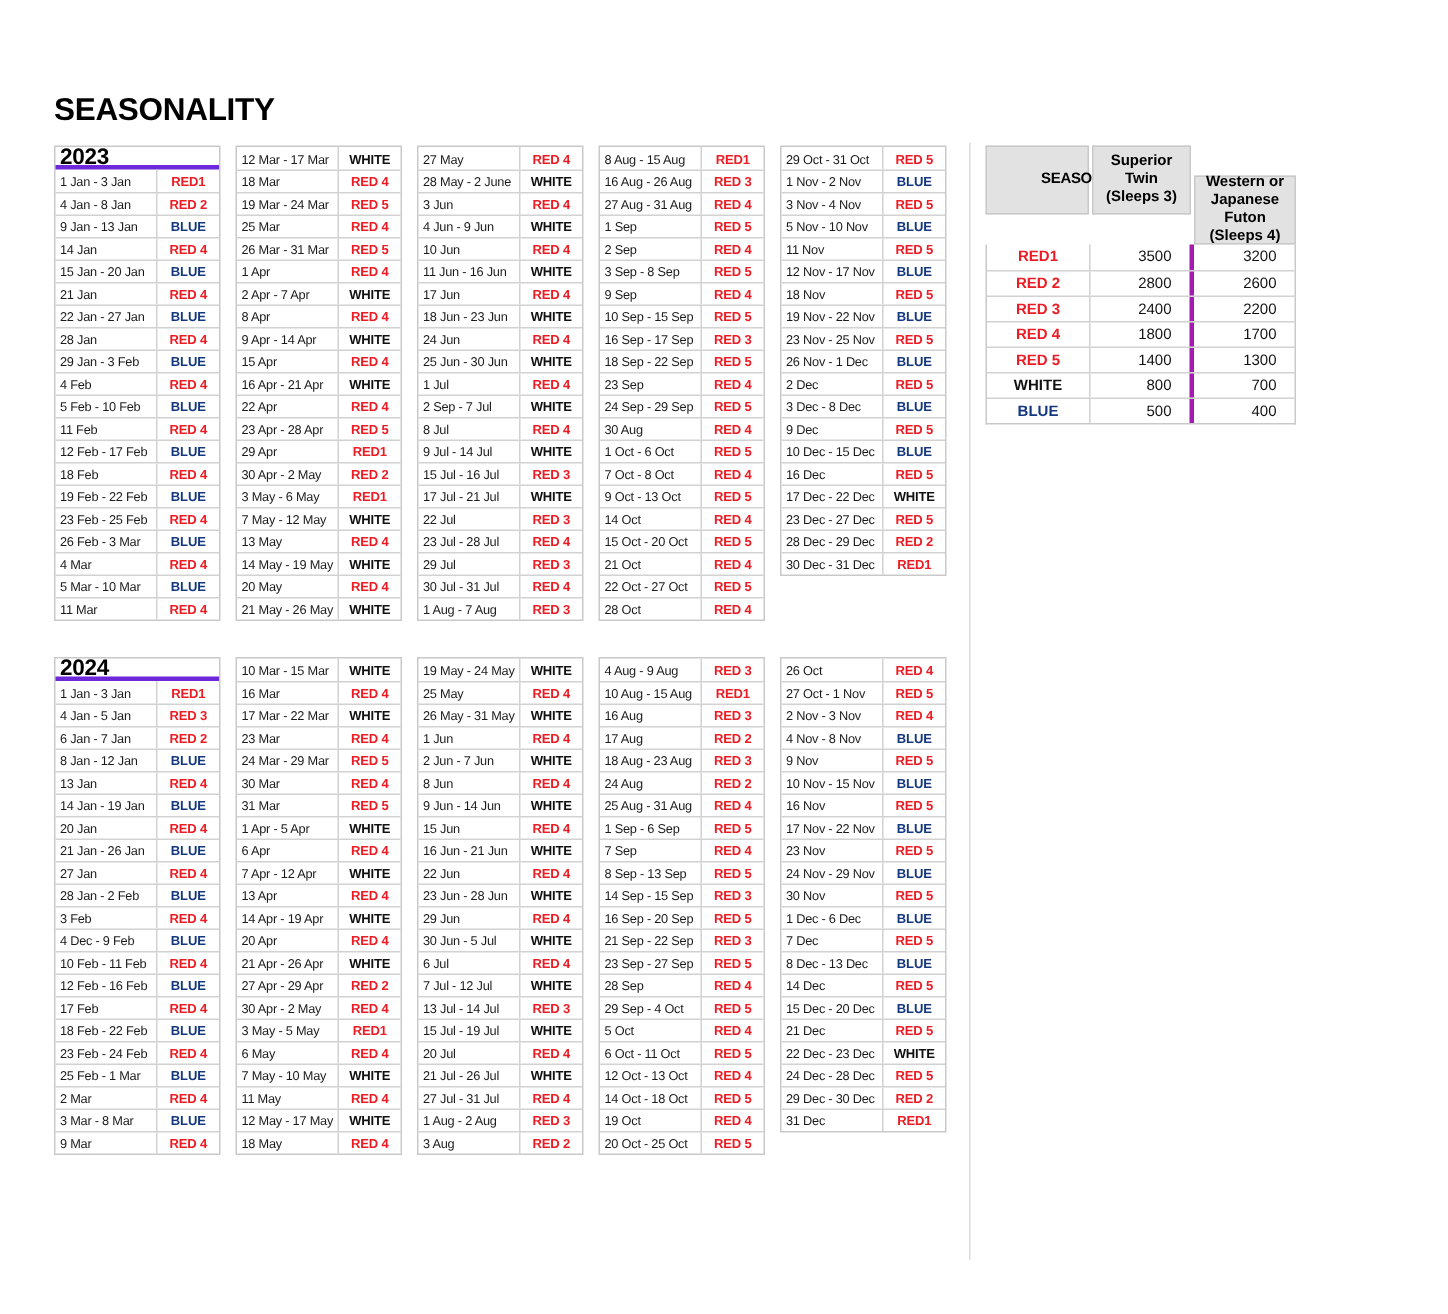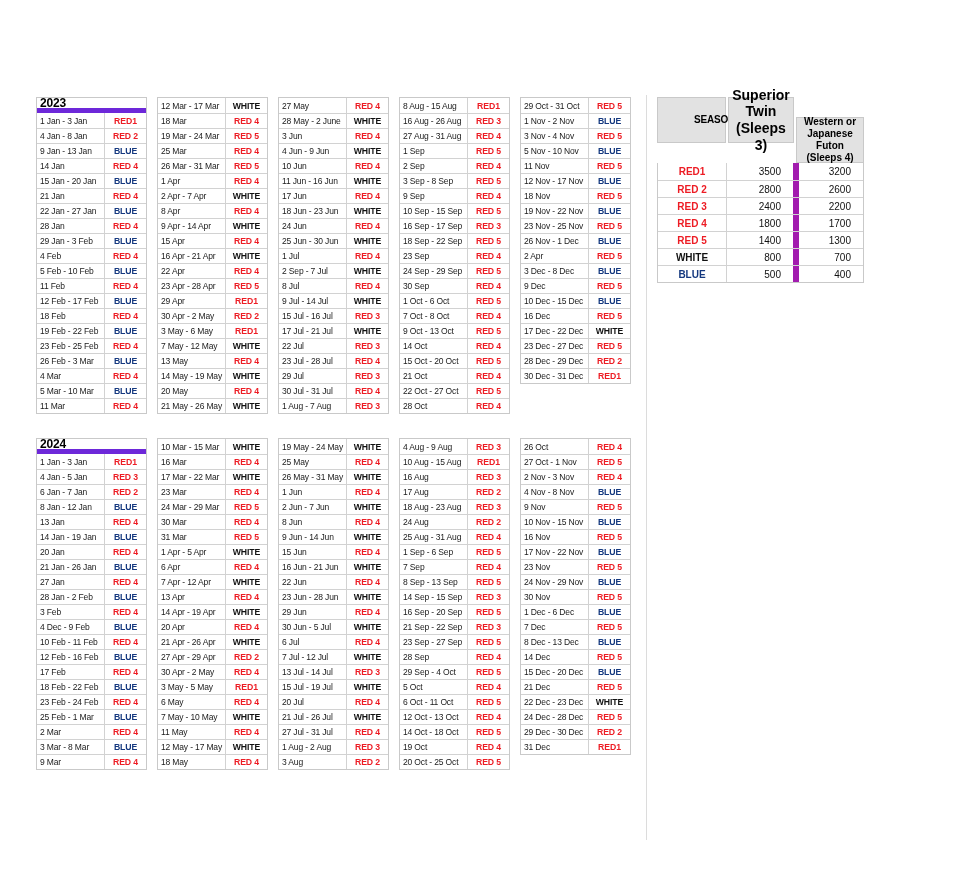--- a/index.html
+++ b/index.html
@@ -16,22 +16,22 @@
   #title-credit { left:657px; }
   .divider { position:absolute; left:646px; top:95px; width:1px; height:745px; background:#dcdcdc; }
 
   
   .years { position:absolute; left:36px; top:97px; }
   .year-row { display:flex; gap:10px; align-items:flex-start; }
   .year-row + .year-row { margin-top:24px; }
   .block { width:111px; border:1px solid #c9c9c9; background:#fff; }
   .year-header {
     height:15px; display:flex; align-items:center; padding-left:3px;
-    font-weight:800; font-size:12px; letter-spacing:-0.2px; color:#000;
-    border-bottom:5px solid #6d28d9;
+    font-weight:800; font-size:15px; letter-spacing:-0.2px; color:#000;
+    border-bottom:3px solid #6d28d9;
   }
   .row { display:flex; height:15px; align-items:stretch; }
   .row + .row { border-top:1px solid #d2d2d2; }
   .date {
     width:67px; display:flex; align-items:center; padding-left:3px;
     font-size:8.5px; letter-spacing:-0.15px; white-space:nowrap; color:#1a1a1a;
   }
   .season {
     flex:1; display:flex; align-items:center; justify-content:center;
     font-size:8.7px; font-weight:700; letter-spacing:-0.1px;
@@ -43,35 +43,36 @@
 
   
   .credit { position:absolute; left:657px; top:97px; width:207px; }
   .credit-head { display:flex; gap:2px; }
   .credit-head .hcell {
     background:#e2e2e2; border:1px solid #c9c9c9; height:46px;
     display:flex; align-items:center; justify-content:center; text-align:center;
     font-weight:800; white-space:pre-line; line-height:1.18; color:#000;
   }
   .hcell.c0 { width:69px; font-size:10px; letter-spacing:-0.2px;padding-left:46px; }
-  .hcell.c1 { width:67px; font-size:14px; }
+  .hcell.c1 { width:67px; font-size:10px; }
   .hcell.c2 { width:69px; font-size:10px;margin-top:20px; }
   .credit-body { border:1px solid #c9c9c9; border-top:none; }
   .crow { display:flex; height:17px; }
   .crow + .crow { border-top:1px solid #d2d2d2; }
   .ccell { display:flex; align-items:center; }
   .ccell.c0 { width:68px; justify-content:center; font-weight:700; font-size:10px; }
   .ccell.c1 { width:67px; border-left:1px solid #d2d2d2; }
-  .ccell.c2 { width:70px; border-left:6px solid #a21caf; }
+  .ccell.c2 { width:70px; border-left:3px solid #a21caf; }
   .ccell.num { justify-content:flex-end; padding-right:12px; font-size:10px; color:#111; }
 </style>
 </head>
 <body>
 
 <div class="page">
+  <div class="title" id="title-seasonality">SEASONALITY</div>
   <div class="divider"></div>
 
   <div class="years" id="seasonality-years">
       <div class="year-row">
         <div class="block">
           <div class="year-header">2023</div>
           <div class="row">
             <div class="date">1 Jan - 3 Jan</div>
             <div class="season sr">RED1</div>
           </div>
@@ -367,21 +368,21 @@
           </div>
           <div class="row">
             <div class="date">23 Sep</div>
             <div class="season sr">RED 4</div>
           </div>
           <div class="row">
             <div class="date">24 Sep - 29 Sep</div>
             <div class="season sr">RED 5</div>
           </div>
           <div class="row">
-            <div class="date">30 Sep</div>
+            <div class="date">30 Aug</div>
             <div class="season sr">RED 4</div>
           </div>
           <div class="row">
             <div class="date">1 Oct - 6 Oct</div>
             <div class="season sr">RED 5</div>
           </div>
           <div class="row">
             <div class="date">7 Oct - 8 Oct</div>
             <div class="season sr">RED 4</div>
           </div>
@@ -445,21 +446,21 @@
           </div>
           <div class="row">
             <div class="date">23 Nov - 25 Nov</div>
             <div class="season sr">RED 5</div>
           </div>
           <div class="row">
             <div class="date">26 Nov - 1 Dec</div>
             <div class="season sb">BLUE</div>
           </div>
           <div class="row">
-            <div class="date">2 Apr</div>
+            <div class="date">2 Dec</div>
             <div class="season sr">RED 5</div>
           </div>
           <div class="row">
             <div class="date">3 Dec - 8 Dec</div>
             <div class="season sb">BLUE</div>
           </div>
           <div class="row">
             <div class="date">9 Dec</div>
             <div class="season sr">RED 5</div>
           </div>

